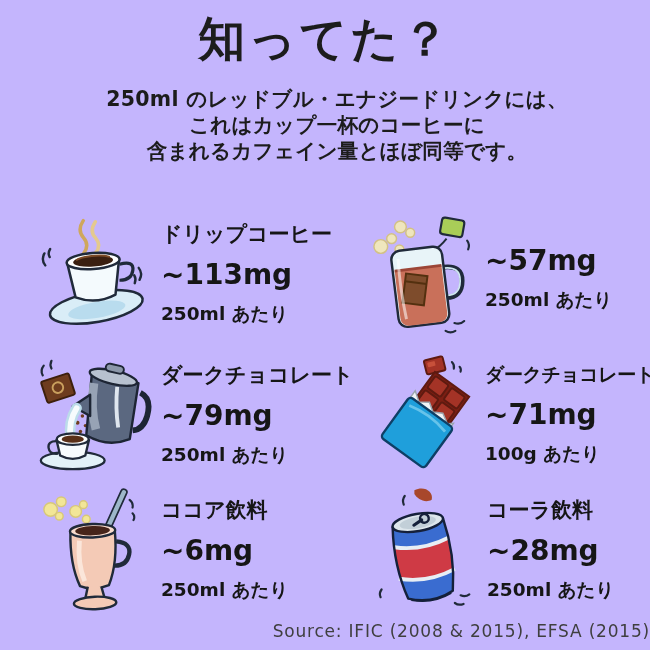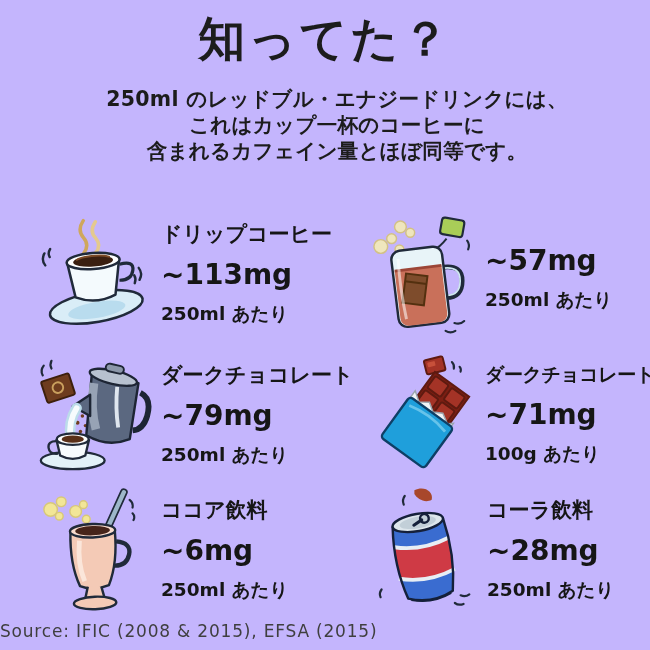--- a/index.html
+++ b/index.html
@@ -25,21 +25,21 @@
   .icon-wrap {
     flex:0 0 116px; display:flex; align-items:center; justify-content:center; height:100%;
   }
   .item:nth-child(even) .icon-wrap { flex:0 0 106px; }
   .item-text { margin-left:9px; white-space:nowrap; }
   .item-name { font-size:21px; font-weight:800; color:#161616; }
   .item-name.tight { font-size:19px; letter-spacing:-0.5px; }
   .item-amount { font-size:28px; font-weight:800; margin-top:10px; color:#161616; }
   .item-per { font-size:18.5px; font-weight:800; margin-top:10px; color:#161616; }
   .source {
-    position:absolute; left:0; bottom:9px; width:100%; text-align:left;
+    position:absolute; left:0; bottom:9px; width:100%; text-align:right;
     font-size:17px; font-weight:400; letter-spacing:0.8px; color:#3f3f3f;
   }
   svg { display:block; }
 </style>
 </head>
 <body>
 
 <div class="page">
 
   <h1 class="title">知ってた？</h1>

